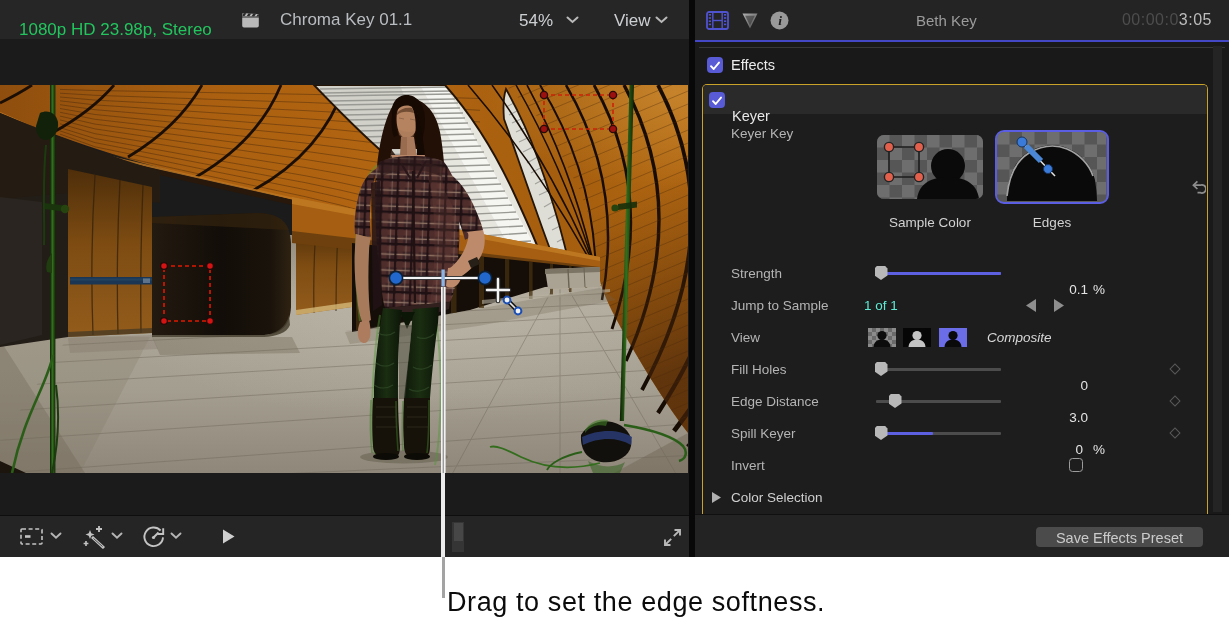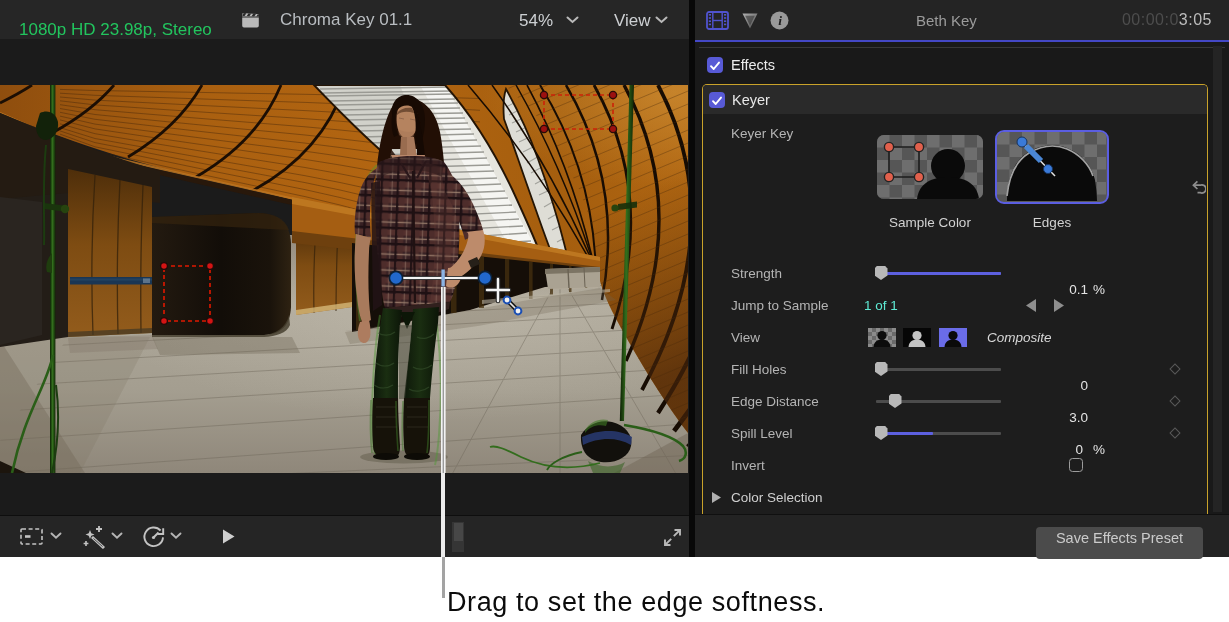--- a/index.html
+++ b/index.html
@@ -533,21 +533,21 @@
       </div>
     <span class="abs" style="left:36px;top:57px;font-size:14.5px;color:#ececec;">Effects</span>
 
     <div id="ybox">
       <div id="keyerhdr"></div>
       <div class="chk" style="left:6px;top:7px;">
           <svg width="12" height="12" viewBox="0 0 12 12">
             <path d="M2 6.2 L4.7 9 L10 2.6" stroke="#fff" stroke-width="1.9" fill="none" stroke-linecap="round" stroke-linejoin="round"></path>
           </svg>
         </div>
-      <span class="abs" style="left:29px;top:7px;font-size:14.5px;color:#e8e8e8;">Keyer</span>
+      <span class="abs" style="left:29px;top:23px;font-size:14.5px;color:#e8e8e8;">Keyer</span>
     </div>
     <span class="lbl" style="left:36px;top:126px;">Keyer Key</span>
 
     <div class="abs" style="left:182px;top:135px;width:106px;height:64px;border-radius:7px;overflow:hidden;background:#5a5a5a;">
       <svg width="106" height="64">
         <defs>
             <pattern id="cb1" width="25" height="25" patternUnits="userSpaceOnUse">
           <rect width="25" height="25" fill="#565656"></rect>
               <rect width="12.5" height="12.5" fill="#6e6e6e"></rect>
               <rect x="12.5" y="12.5" width="12.5" height="12.5" fill="#6e6e6e"></rect>
@@ -637,36 +637,36 @@
     <div class="thumb" style="left:179.5px;top:362px;"></div>
     <span class="val" style="left:330px;top:362px;width:63px;">0</span>
     <div class="dia" style="left:476px;top:365px;"></div>
 
     <span class="lbl" style="left:36px;top:394px;">Edge Distance</span>
     <div class="track" style="left:181px;top:400px;width:125px;"></div>
     <div class="thumb" style="left:193.5px;top:394px;"></div>
     <span class="val" style="left:330px;top:394px;width:63px;">3.0</span>
     <div class="dia" style="left:476px;top:397px;"></div>
 
-    <span class="lbl" style="left:36px;top:426px;">Spill Level</span>
+    <span class="lbl" style="left:36px;top:426px;">Spill Keyer</span>
     <div class="track" style="left:181px;top:432px;width:125px;"></div>
     <div class="bluefill" style="left:183px;top:432px;width:55px;"></div>
     <div class="thumb" style="left:179.5px;top:426px;"></div>
     <span class="val" style="left:330px;top:426px;width:58px;">0</span>
     <span class="val" style="left:398px;top:426px;">%</span>
     <div class="dia" style="left:476px;top:429px;"></div>
 
     <span class="lbl" style="left:36px;top:458px;">Invert</span>
     <div class="abs" style="left:374px;top:458px;width:14px;height:14px;border:1.5px solid #9c9c9c;border-radius:3.5px;"></div>
 
     <svg class="abs" style="left:17px;top:492px;" width="9" height="11">
         <path d="M0 0 L0 11 L9 5.5 Z" fill="#b0b0b0"></path>
       </svg>
     <span class="lbl" style="left:36px;top:490px;color:#cfcfcf;">Color Selection</span>
     <div class="abs" style="left:518px;top:46px;width:9px;height:466px;background:#242424;"></div>
     <div id="pbot">
-      <div class="abs" style="left:341px;top:12px;width:167px;height:32px;background:#4b4b4b;border-radius:4px;text-align:center;font-size:14.5px;color:#cbcbcb;line-height:23px;">Save Effects Preset</div>
+      <div class="abs" style="left:341px;top:12px;width:167px;height:20px;background:#4b4b4b;border-radius:4px;text-align:center;font-size:14.5px;color:#cbcbcb;line-height:23px;">Save Effects Preset</div>
     </div>
   </div>
 </div>
 <div id="caption">Drag to set the edge softness.</div>
 <div id="vline1"></div>
 <div id="vline2"></div>
 
 </body></html>

